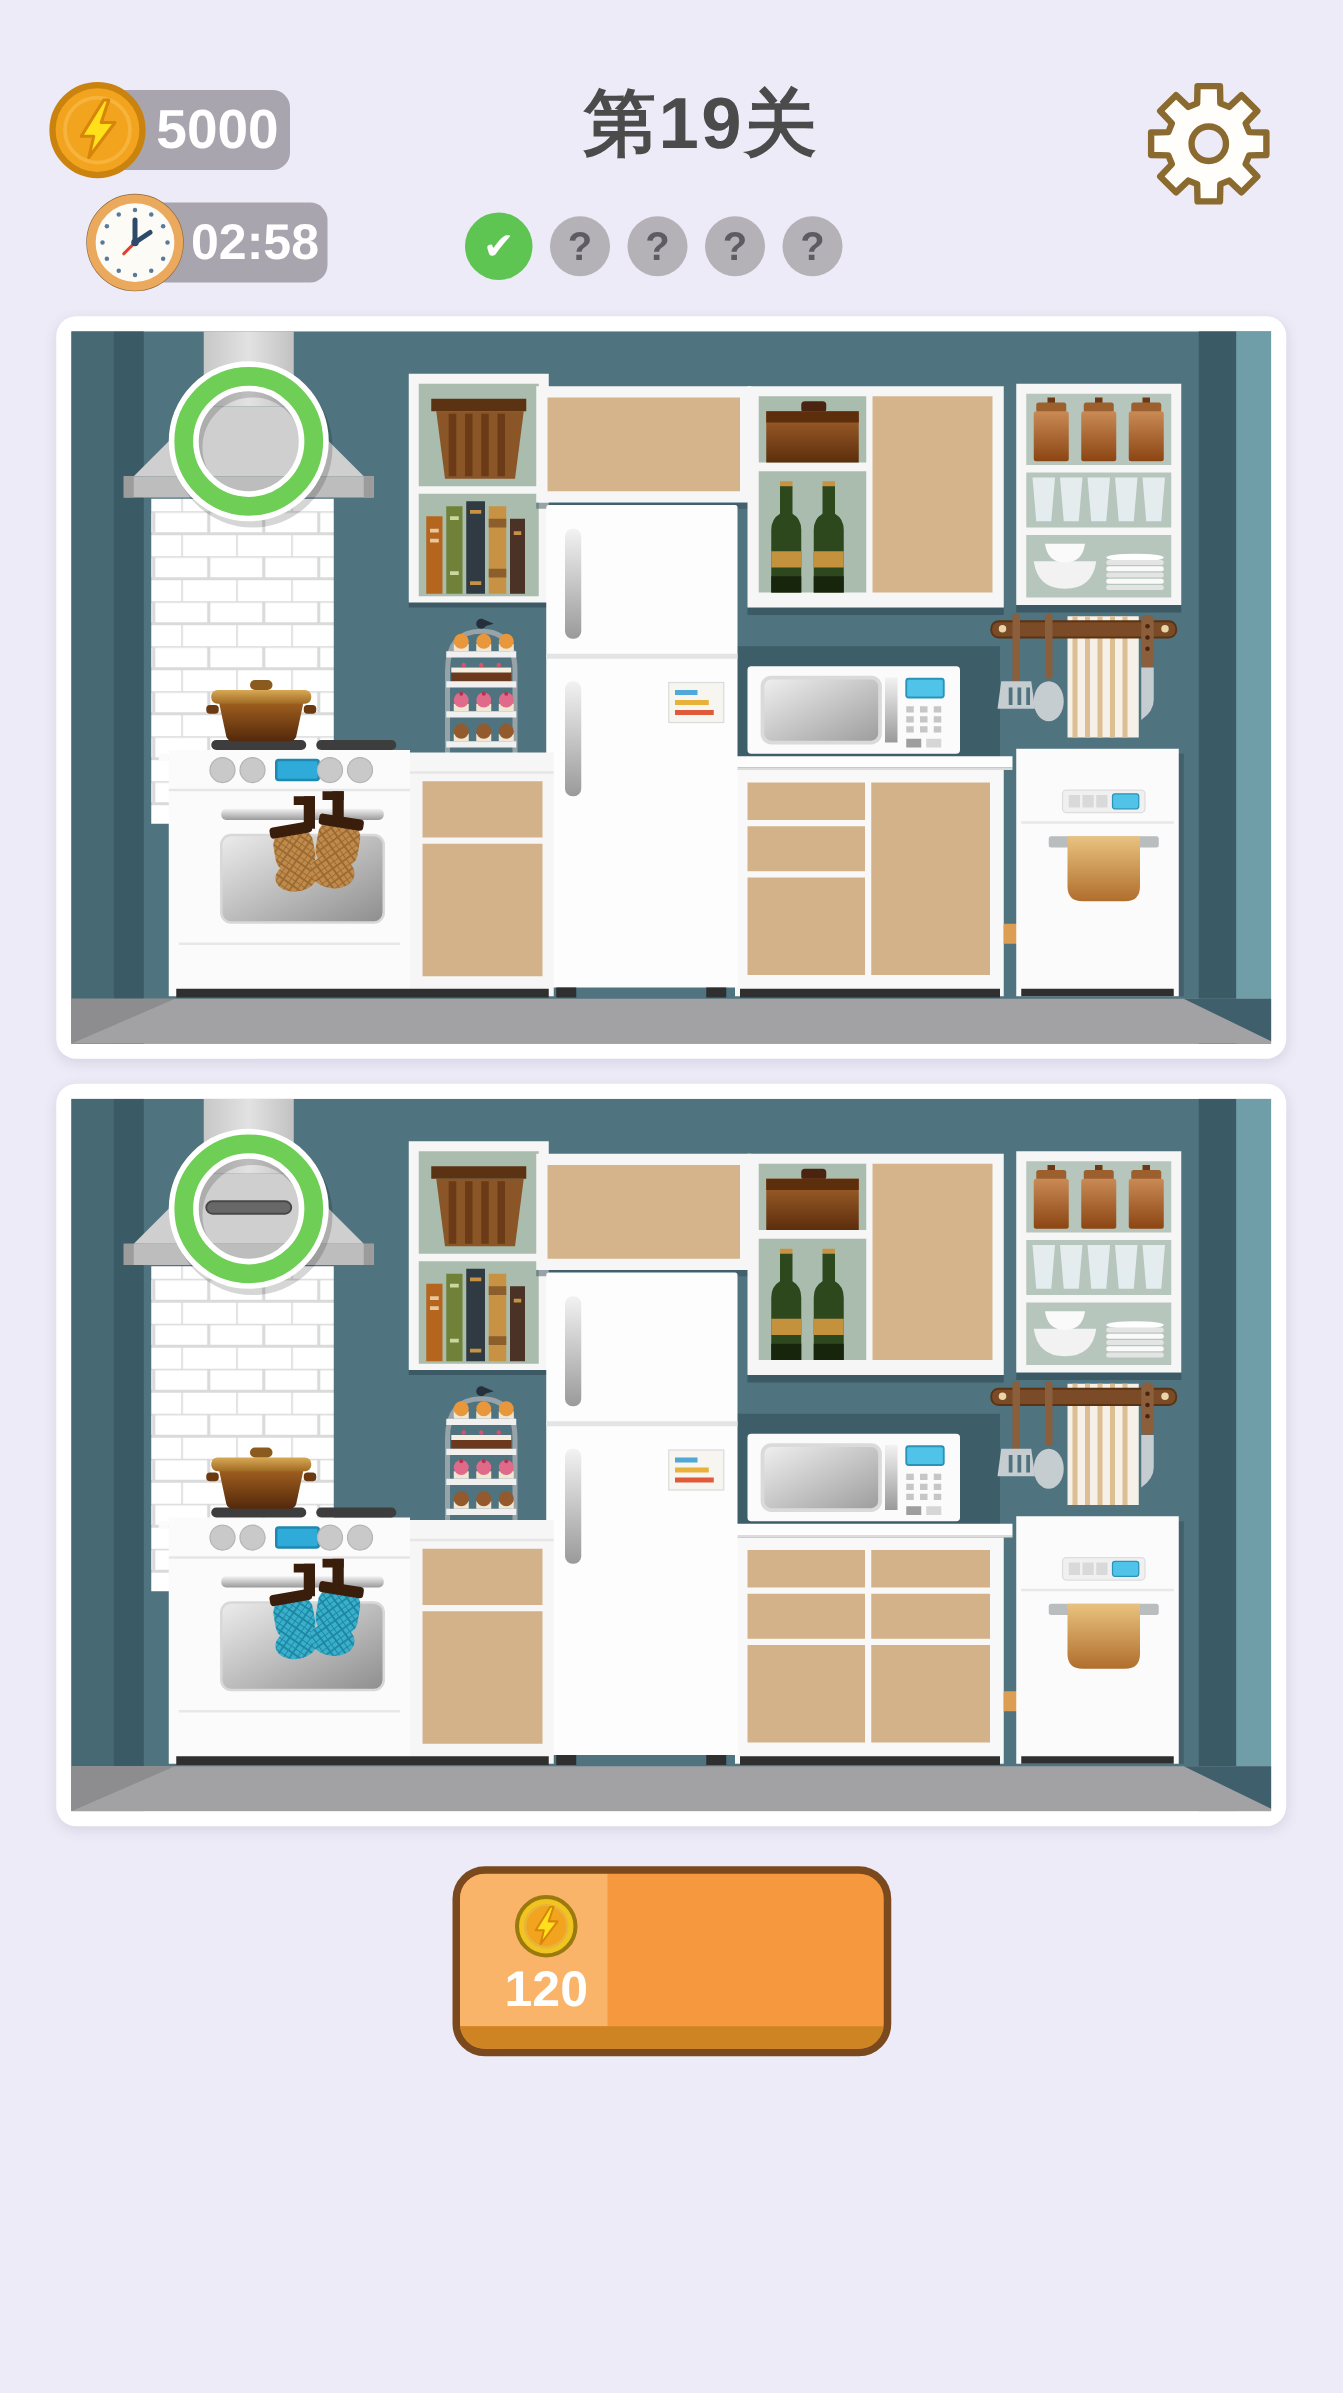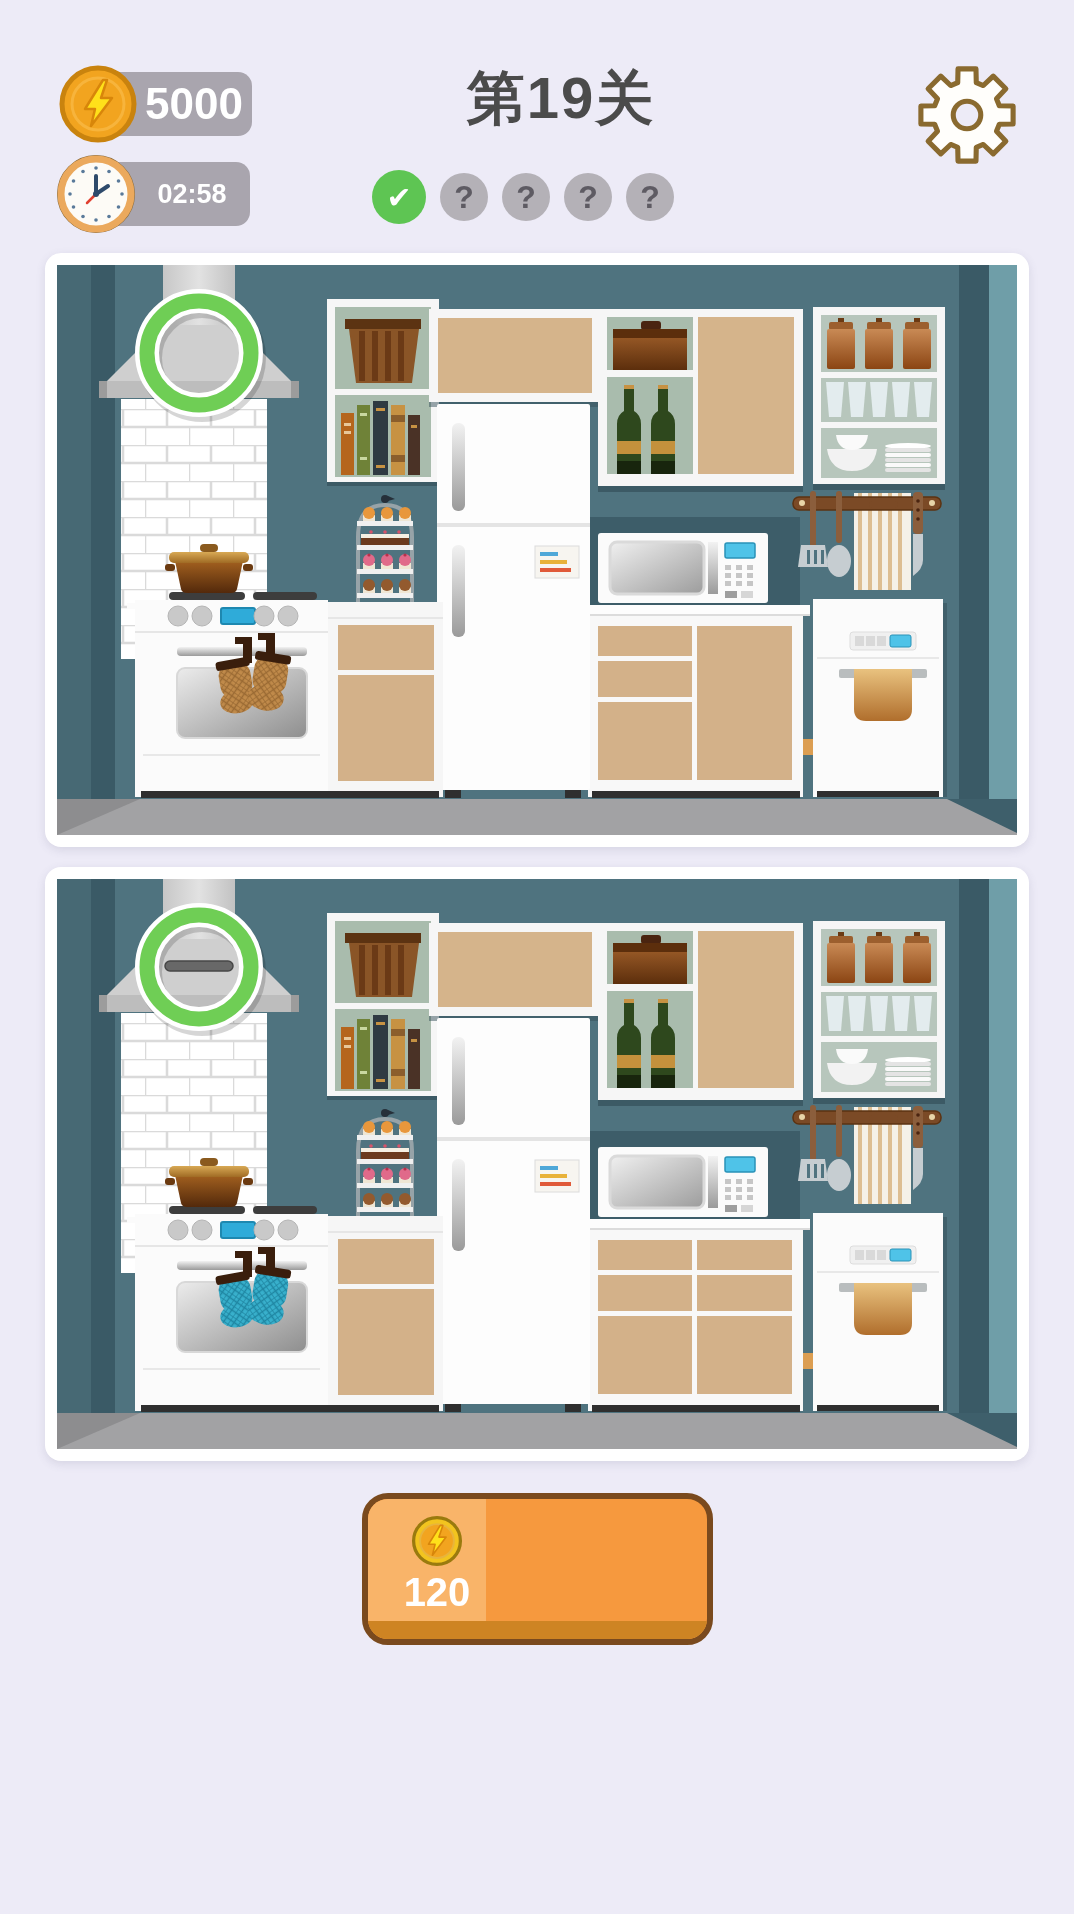--- a/index.html
+++ b/index.html
@@ -11,22 +11,22 @@
   }
   .screen{position:relative;width:1074px;height:1914px;}
 
   
   .stat-pill{
     position:absolute;background:var(--hud-pill,#A9A5AE);border-radius:14px;
     width:152px;height:64px;color:#fff;font-weight:bold;
     display:flex;align-items:center;justify-content:center;
     padding-left:36px;box-sizing:border-box;
   }
-  #coin-pill{left:100px;top:72px;font-size:44px;}
-  #timer-pill{left:98px;top:162px;font-size:27px;}
+  #coin-pill{left:80px;top:72px;font-size:44px;}
+  #timer-pill{left:110px;top:162px;font-size:40px;}
   .pill-icon{position:absolute;left:-42px;top:-8px;width:80px;height:80px;}
 
   .level-title{
     position:absolute;left:0;right:0;top:60px;text-align:center;
     font-size:58px;font-weight:600;color:var(--title-text,#4B4B4B);letter-spacing:2px;padding-left:48px;
   }
   .progress-row{position:absolute;left:372px;top:168px;display:flex;align-items:center;gap:14px;height:58px;}
   .slot{border-radius:50%;display:flex;align-items:center;justify-content:center;font-weight:bold;}
   .slot.found{width:54px;height:54px;background:var(--progress-found,#5EC553);color:#fff;font-size:30px;}
   .slot.unfound{width:48px;height:48px;background:var(--progress-unfound,#B4B1B7);color:#5E5B63;font-size:32px;}

